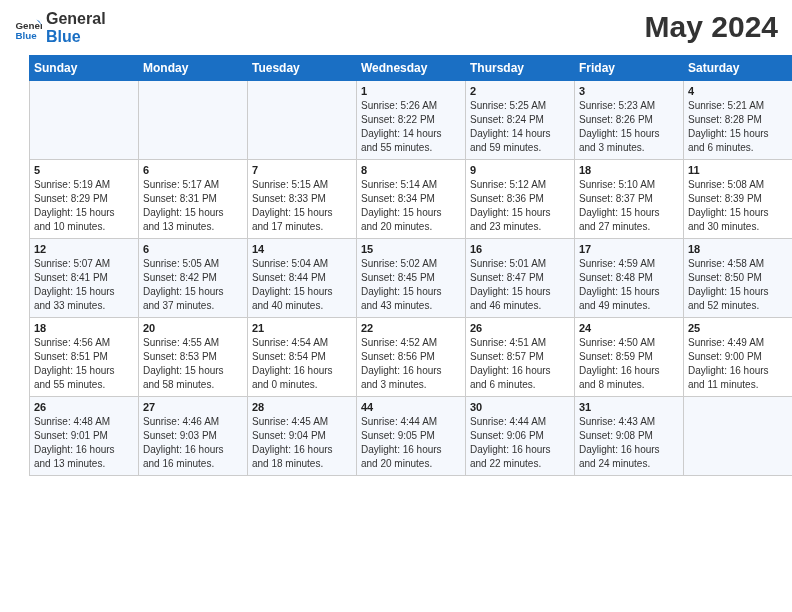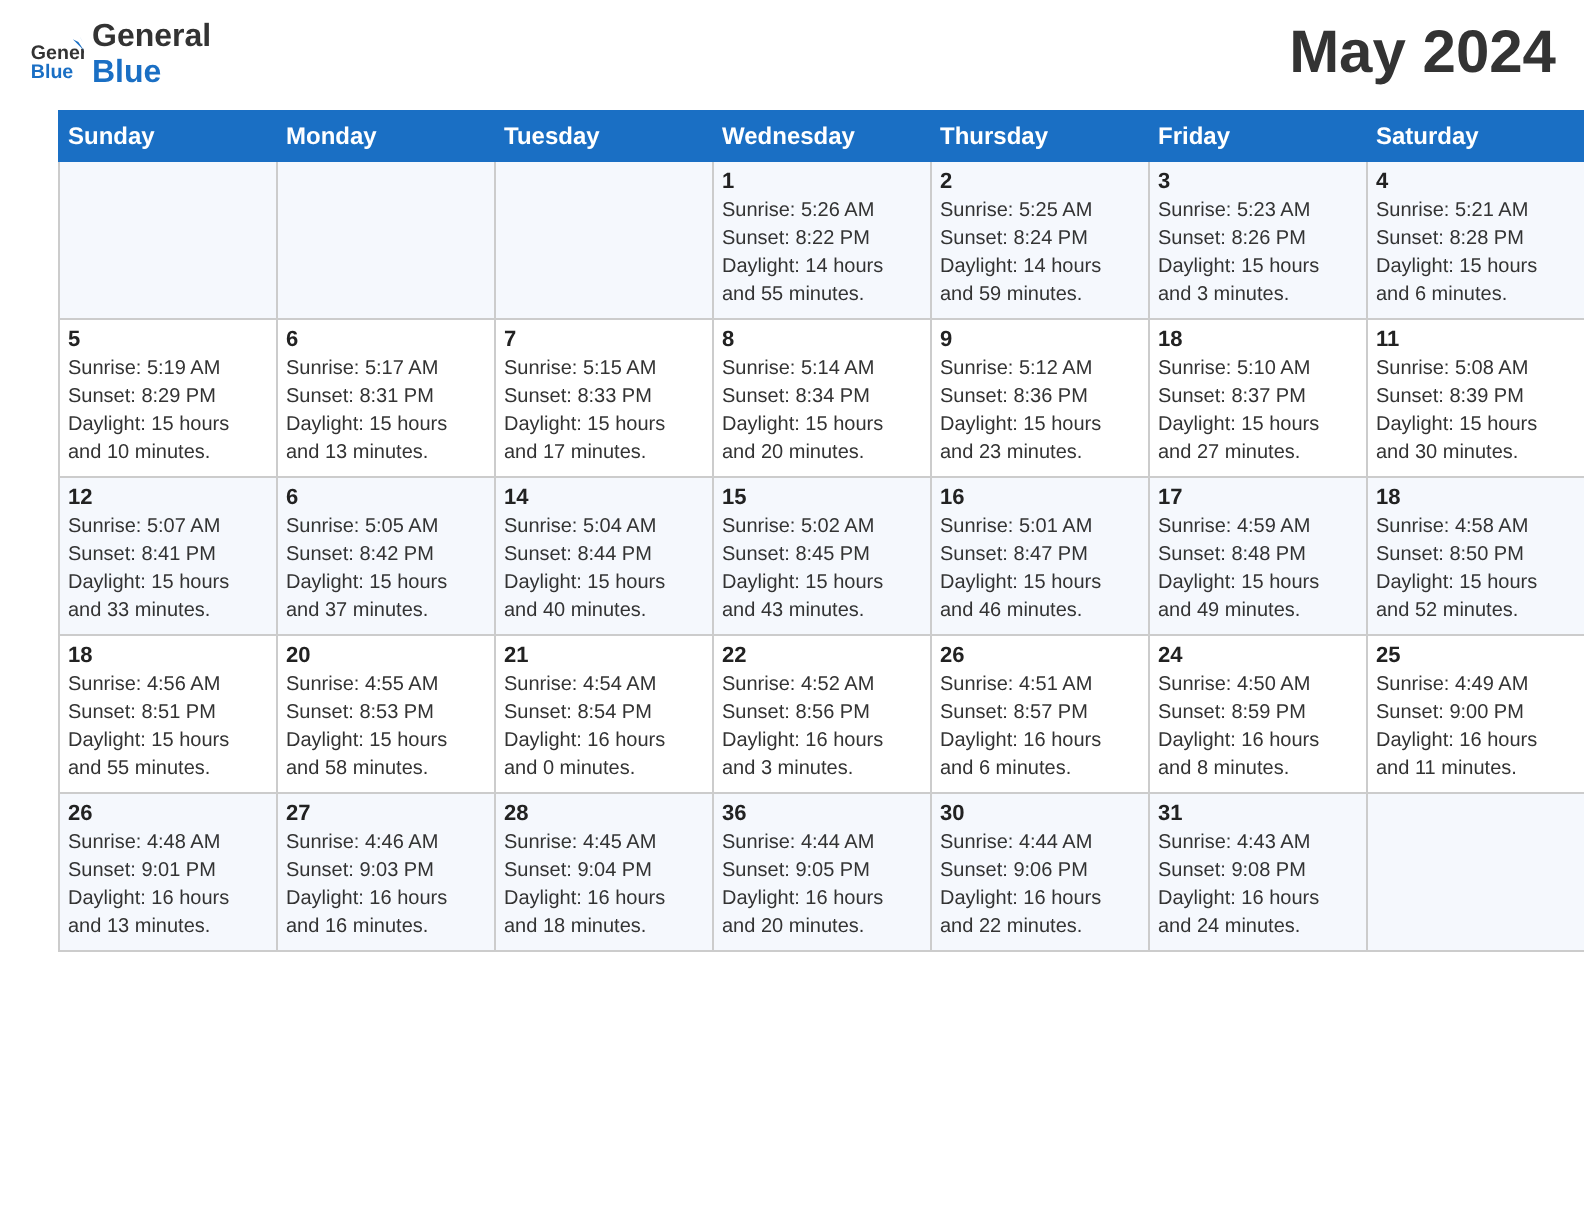--- a/index.html
+++ b/index.html
@@ -238,21 +238,21 @@
           </td>
           <td>
             <span class="day-num">27</span>
             <div class="day-info">Sunrise: 4:46 AM<br>Sunset: 9:03 PM<br>Daylight: 16 hours<br>and 16 minutes.</div>
           </td>
           <td>
             <span class="day-num">28</span>
             <div class="day-info">Sunrise: 4:45 AM<br>Sunset: 9:04 PM<br>Daylight: 16 hours<br>and 18 minutes.</div>
           </td>
           <td>
-            <span class="day-num">36</span>
+            <span class="day-num">44</span>
             <div class="day-info">Sunrise: 4:44 AM<br>Sunset: 9:05 PM<br>Daylight: 16 hours<br>and 20 minutes.</div>
           </td>
           <td>
             <span class="day-num">30</span>
             <div class="day-info">Sunrise: 4:44 AM<br>Sunset: 9:06 PM<br>Daylight: 16 hours<br>and 22 minutes.</div>
           </td>
           <td>
             <span class="day-num">31</span>
             <div class="day-info">Sunrise: 4:43 AM<br>Sunset: 9:08 PM<br>Daylight: 16 hours<br>and 24 minutes.</div>
           </td>

